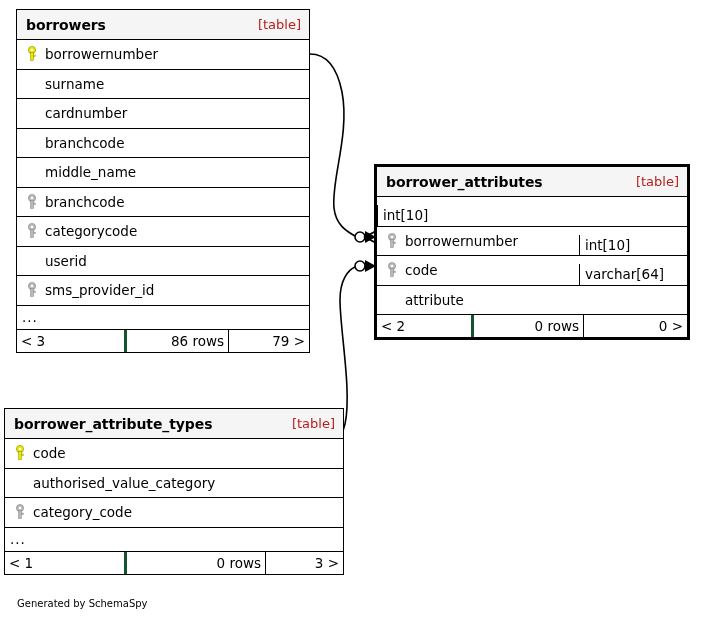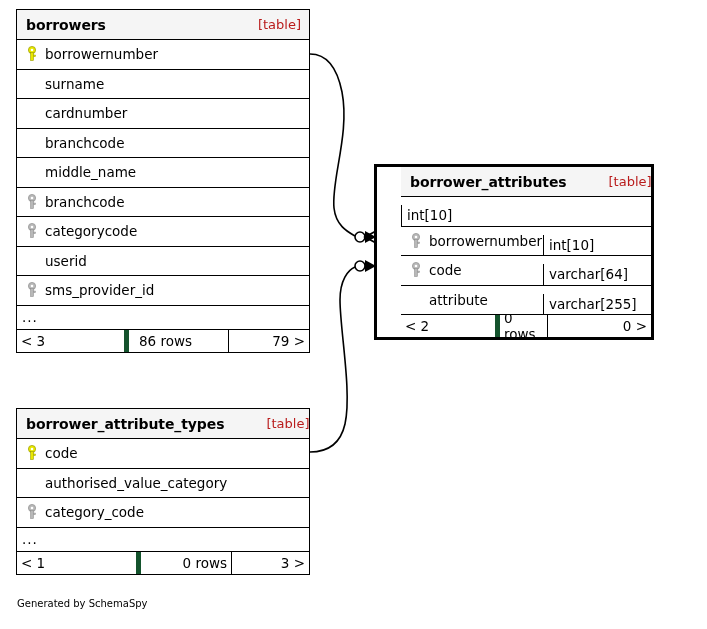--- a/index.html
+++ b/index.html
@@ -134,21 +134,21 @@
     align-items: center;
     box-sizing: border-box;
     padding: 0 4px;
     overflow: hidden;
   }
   .footer-left {
     justify-content: flex-start;
   }
   .footer-mid {
     justify-content: flex-end;
-    border-left: 5px solid #14532d;
+    border-left: 3px solid #14532d;
   }
   .footer-right {
     justify-content: flex-end;
     border-left: 1px solid #000000;
   }
 
   
   #footnote {
     position: absolute;
     left: 17px;
@@ -275,25 +275,25 @@
         </span>
         <span class="col-label">sms_provider_id</span>
       </div>
     </div>
 
     <div class="ellipsis-row">...</div>
 
     <div class="footer-row">
       <div class="footer-cell footer-left" style="width:107px;flex:0 0 107px;">&lt; 3</div>
       <div class="footer-cell footer-mid" style="flex:1 1 auto;">86 rows</div>
-      <div class="footer-cell footer-right" style="width:81px;flex:0 0 81px;margin-left:32px;">79 &gt;</div>
+      <div class="footer-cell footer-right" style="width:81px;flex:0 0 81px;">79 &gt;</div>
     </div>
   </div>
 
-  <div class="table-box emphasis" id="tbl-borrower-attributes" style="left:374px; top:164px; width:280px;padding-left:24px;">
+  <div class="table-box emphasis" id="tbl-borrower-attributes" style="left:374px; top:164px; width:316px;">
 
     <div class="table-header">
       <span class="table-name">borrower_attributes</span>
       <span class="table-tag">[table]</span>
     </div>
 
     <div class="col-row">
       <div class="col-type-cell">int[10]</div>
     </div>
 
@@ -325,31 +325,30 @@
         <span class="col-label">code</span>
       </div>
       <div class="col-type-cell">varchar[64]</div>
     </div>
 
     <div class="col-row">
       <div class="col-name-cell">
         <span class="key-slot"></span>
         <span class="col-label">attribute</span>
       </div>
-      <div class="col-type-cell">varchar[255]</div>
     </div>
 
     <div class="footer-row">
       <div class="footer-cell footer-left" style="width:94px;flex:0 0 94px;">&lt; 2</div>
       <div class="footer-cell footer-mid" style="flex:1 1 auto;">0 rows</div>
       <div class="footer-cell footer-right" style="width:104px;flex:0 0 104px;">0 &gt;</div>
     </div>
   </div>
 
-  <div class="table-box" id="tbl-borrower-attribute-types" style="left:16px; top:408px; width:294px;">
+  <div class="table-box" id="tbl-borrower-attribute-types" style="left:4px; top:408px; width:340px;">
 
     <div class="table-header">
       <span class="table-name">borrower_attribute_types</span>
       <span class="table-tag">[table]</span>
     </div>
 
     <div class="col-row">
       <div class="col-name-cell">
         <span class="key-slot">
           <svg class="key-icon" width="12" height="16" viewBox="0 0 12 16" aria-hidden="true">

